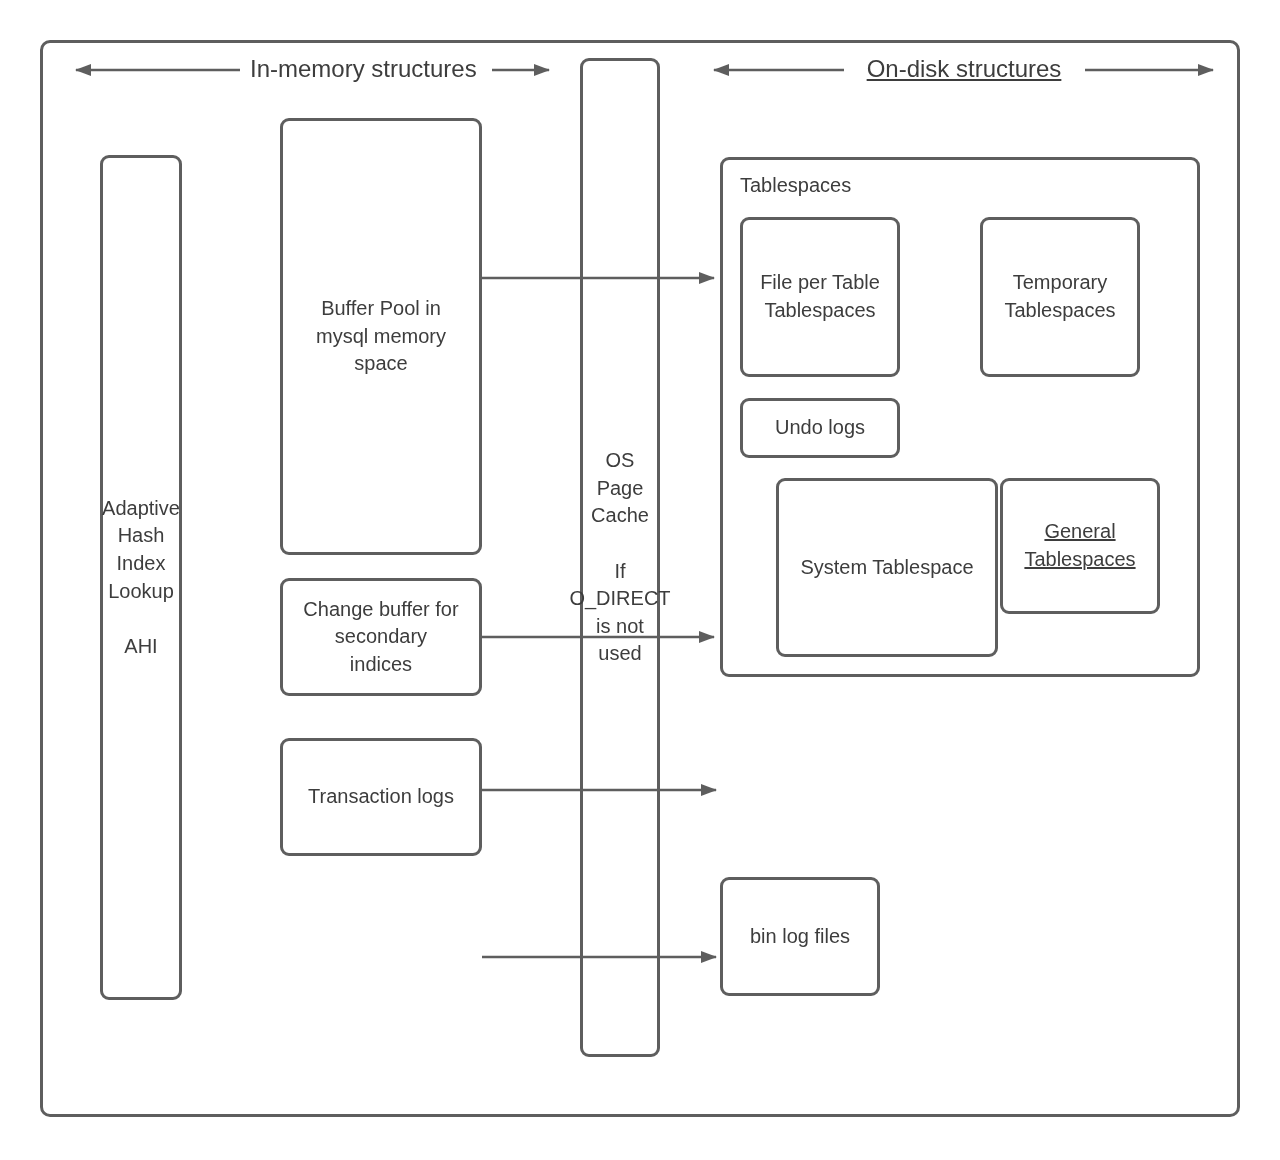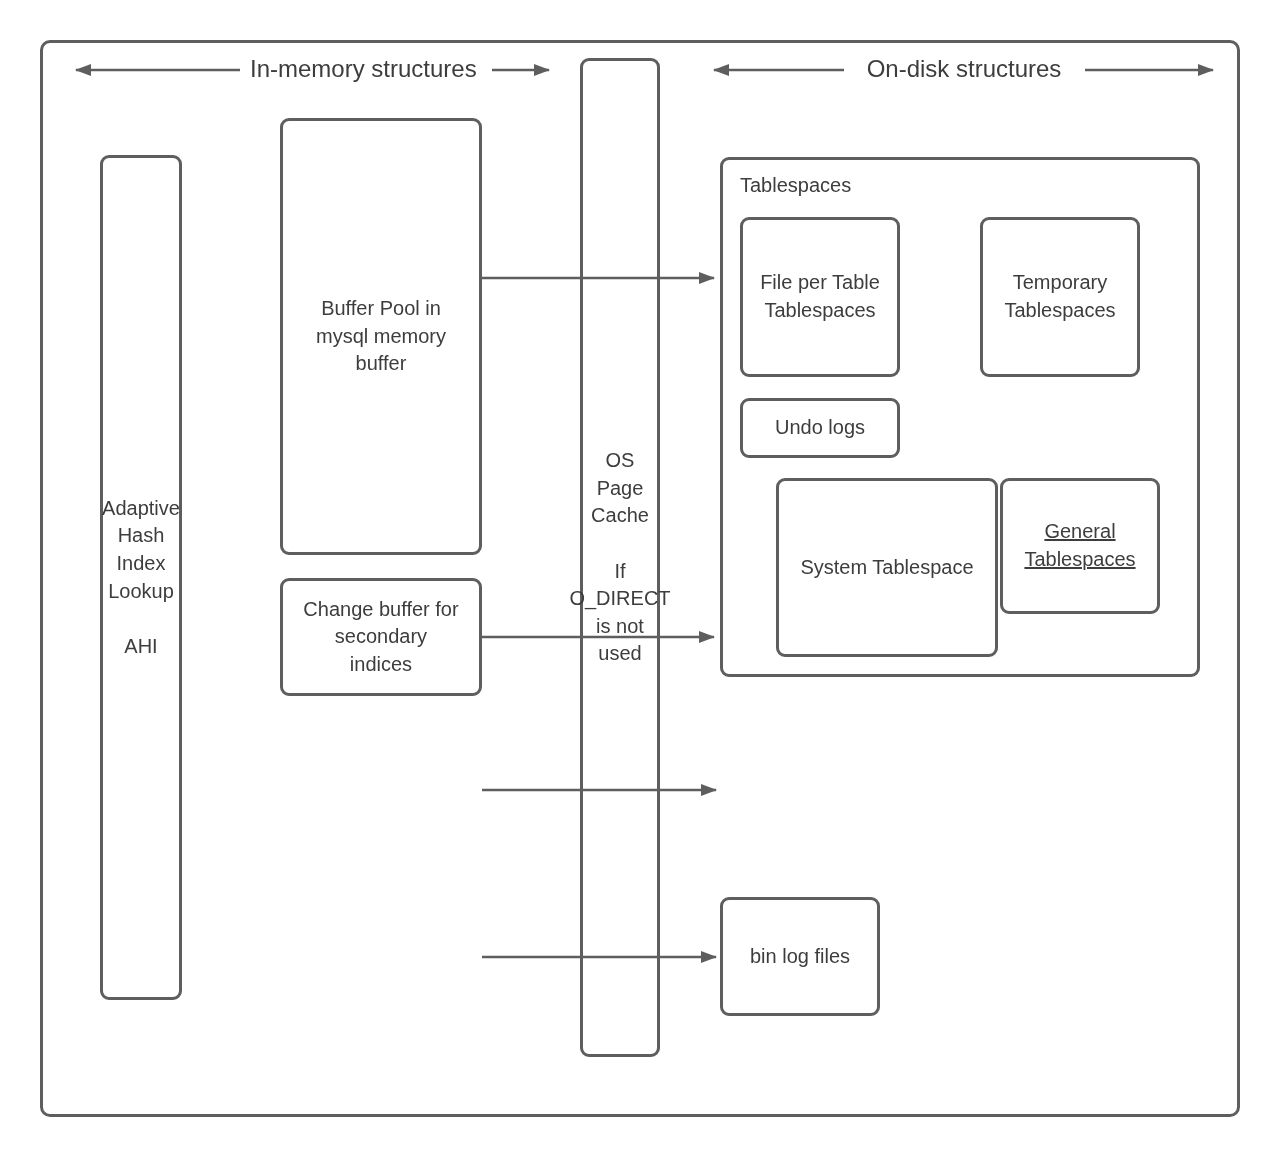--- a/index.html
+++ b/index.html
@@ -58,47 +58,48 @@
   #transaction    {left:280px; top:738px; width:202px; height:118px;}
   #replication    {left:280px; top:898px; width:202px; height:118px;}
   #os-cache       {left:580px; top:58px;  width:80px;  height:999px;}
   #tablespaces    {left:720px; top:157px; width:480px; height:520px;}
   #file-per-table {left:740px; top:217px; width:160px; height:160px;}
   #temporary      {left:980px; top:217px; width:160px; height:160px;}
   #undo-logs      {left:740px; top:398px; width:160px; height:60px;}
   #system-ts      {left:740px; top:478px; width:222px; height:179px;margin-left:36px;}
   #general-ts     {left:1000px;top:478px; width:160px; height:136px;text-decoration:underline;}
   #ib-logfile     {left:720px; top:737px; width:160px; height:119px;}
-  #bin-log       {left:720px; top:877px; width:160px; height:119px;margin-top:20px;}
+  #bin-log       {left:720px; top:877px; width:160px; height:119px;}
   #hdr-in-memory  {left:250px; width:222px;}
-  #hdr-on-disk    {left:854px; width:220px;}
+  #hdr-on-disk    {left:854px; width:220px;text-decoration:underline;}
   #tablespaces-label{left:740px; top:173px;}
 </style>
 </head>
 <body>
 
 <div id="canvas">
 
   <div class="box" id="outer"></div>
 
   <div class="hdr" id="hdr-in-memory">In-memory structures</div>
   <div class="hdr" id="hdr-on-disk">On-disk structures</div>
 
   <div class="box" id="ahi">Adaptive
 Hash
 Index
 Lookup
 
 AHI</div>
   <div class="box" id="buffer-pool">Buffer Pool in
 mysql memory
-buffer</div>
+space</div>
   <div class="box" id="change-buffer">Change buffer for
 secondary
 indices</div>
+  <div class="box" id="transaction">Transaction logs</div>
 
   <div class="box" id="os-cache">OS
 Page
 Cache
 
 If
 O_DIRECT
 is not
 used</div>
 

